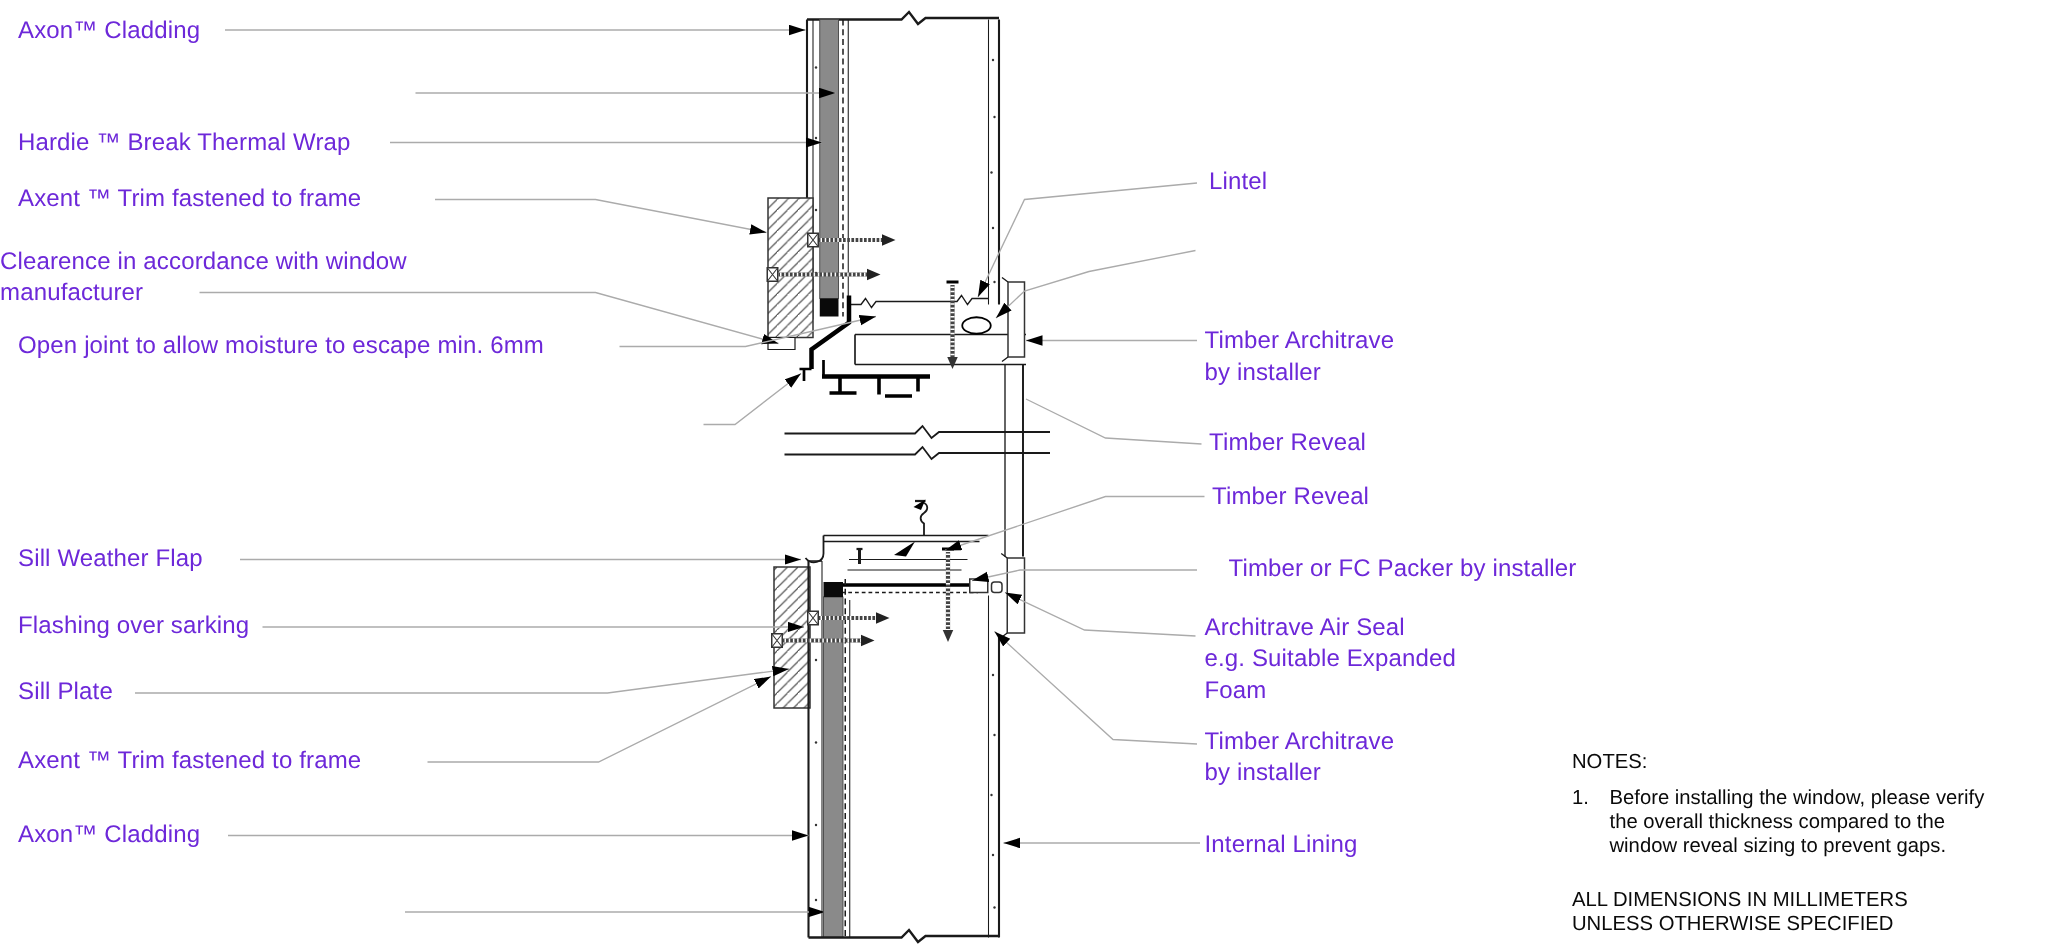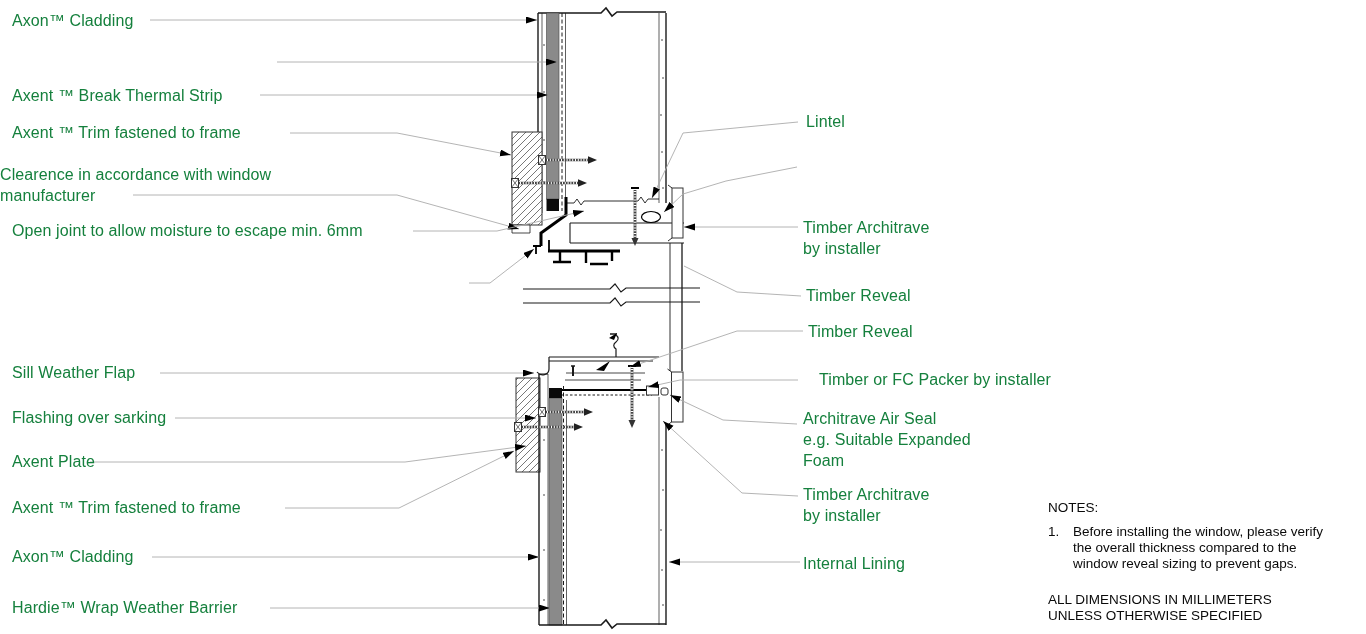--- a/index.html
+++ b/index.html
@@ -2,21 +2,21 @@
 <html><head>
 <meta charset="utf-8">
 <style>
   html,body{margin:0;padding:0;background:#fff;}
   .canvas{
     position:relative;width:1366px;height:634px;background:#ffffff;
     font-family:"Liberation Sans",sans-serif;color:#000;overflow:hidden;
   }
   .canvas svg{position:absolute;left:0;top:0;}
   .lbl{
-    position:absolute;font-size:16px;line-height:21px;color:#15803d;
+    position:absolute;font-size:16px;line-height:21px;color:#6d28d9;
     white-space:pre-line;width:max-content;letter-spacing:.1px;
   }
   .notes-block{
     position:absolute;left:1048px;top:500px;width:330px;
     font-size:13.5px;line-height:16px;color:#0a0a0a;
   }
   .note-item{display:flex;margin-top:8px;}
   .note-num{width:25px;flex:none;}
   .note-text{white-space:pre-line;}
   .notes-footer{margin-top:20px;white-space:pre-line;}
@@ -216,31 +216,30 @@
       <path d="M801,296 L737,292 L684,266"></path>
       <path d="M803,331 H737 L630,367" marker-end="url(#arr)"></path>
       <path d="M798,380 H680 L648,387" marker-end="url(#arr)"></path>
       <path d="M797,424 L723,420 L670,395" marker-end="url(#arr)"></path>
       <path d="M798,496 L742,493 L663,421" marker-end="url(#arr)"></path>
       <path d="M800,562 H669" marker-end="url(#arr)"></path>
     </g>
   </svg>
 
   <div class="lbl" style="left:12px;top:10px">Axon™ Cladding</div>
-  <div class="lbl" style="left:12px;top:85px">Axent ™ Break Thermal Strip</div>
+  <div class="lbl" style="left:12px;top:85px">Hardie ™ Break Thermal Wrap</div>
   <div class="lbl" style="left:12px;top:122px">Axent ™ Trim fastened to frame</div>
   <div class="lbl" style="left:0;top:164px">Clearence in accordance with window
 manufacturer</div>
   <div class="lbl" style="left:12px;top:220px">Open joint to allow moisture to escape min. 6mm</div>
   <div class="lbl" style="left:12px;top:362px">Sill Weather Flap</div>
   <div class="lbl" style="left:12px;top:407px">Flashing over sarking</div>
-  <div class="lbl" style="left:12px;top:451px">Axent Plate</div>
+  <div class="lbl" style="left:12px;top:451px">Sill Plate</div>
   <div class="lbl" style="left:12px;top:497px">Axent ™ Trim fastened to frame</div>
   <div class="lbl" style="left:12px;top:546px">Axon™ Cladding</div>
-  <div class="lbl" style="left:12px;top:597px">Hardie™ Wrap Weather Barrier</div>
 
   <div class="lbl" style="left:806px;top:111px">Lintel</div>
   <div class="lbl" style="left:803px;top:217px">Timber  Architrave
 by installer</div>
   <div class="lbl" style="left:806px;top:285px">Timber Reveal</div>
   <div class="lbl" style="left:808px;top:321px">Timber Reveal</div>
   <div class="lbl" style="left:819px;top:369px">Timber or FC Packer by installer</div>
   <div class="lbl" style="left:803px;top:408px">Architrave Air Seal
 e.g. Suitable Expanded
 Foam</div>

